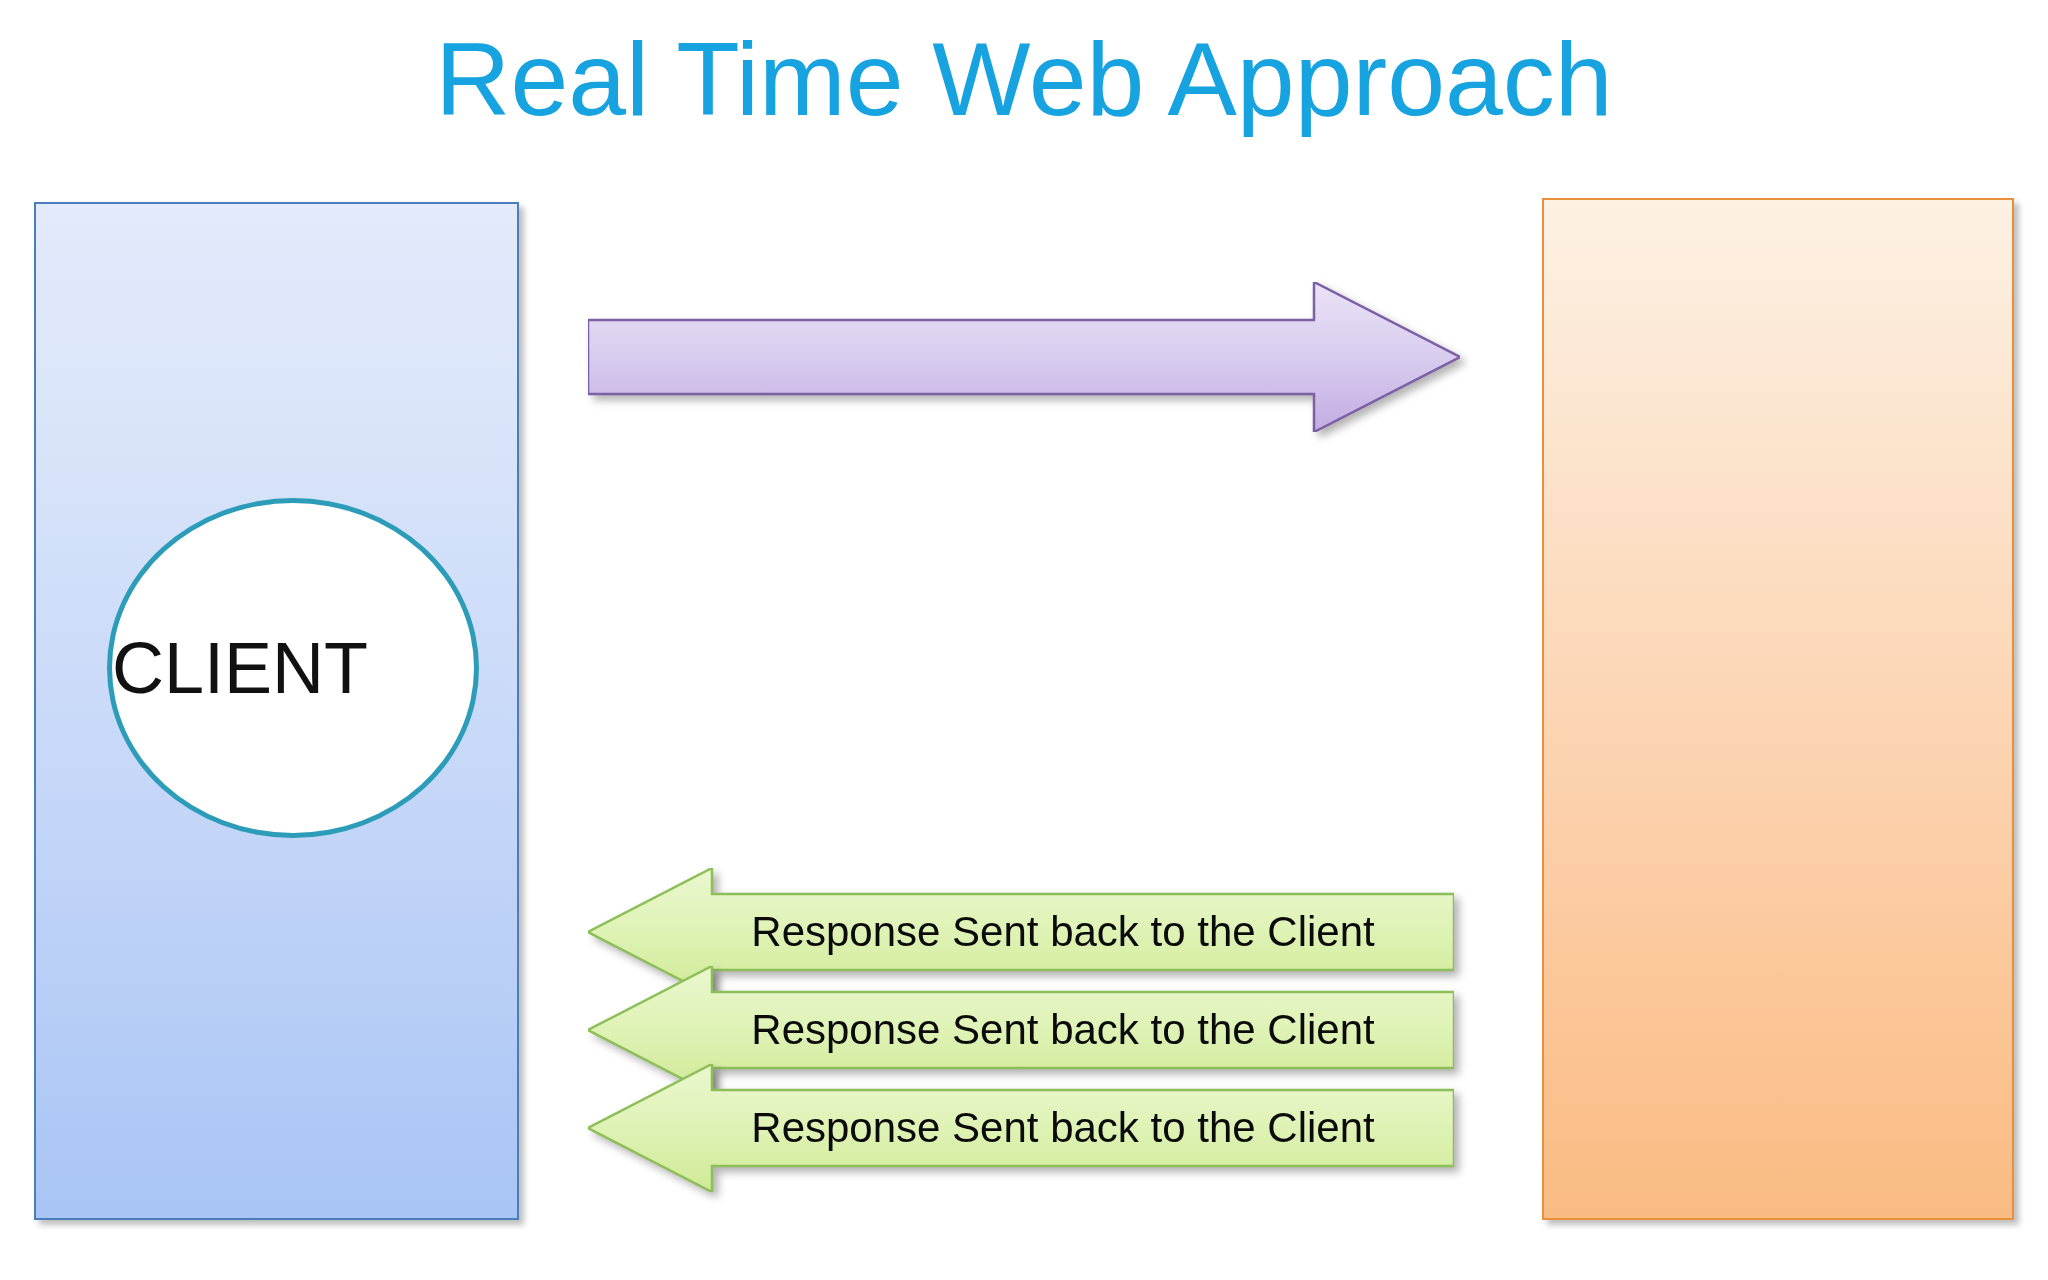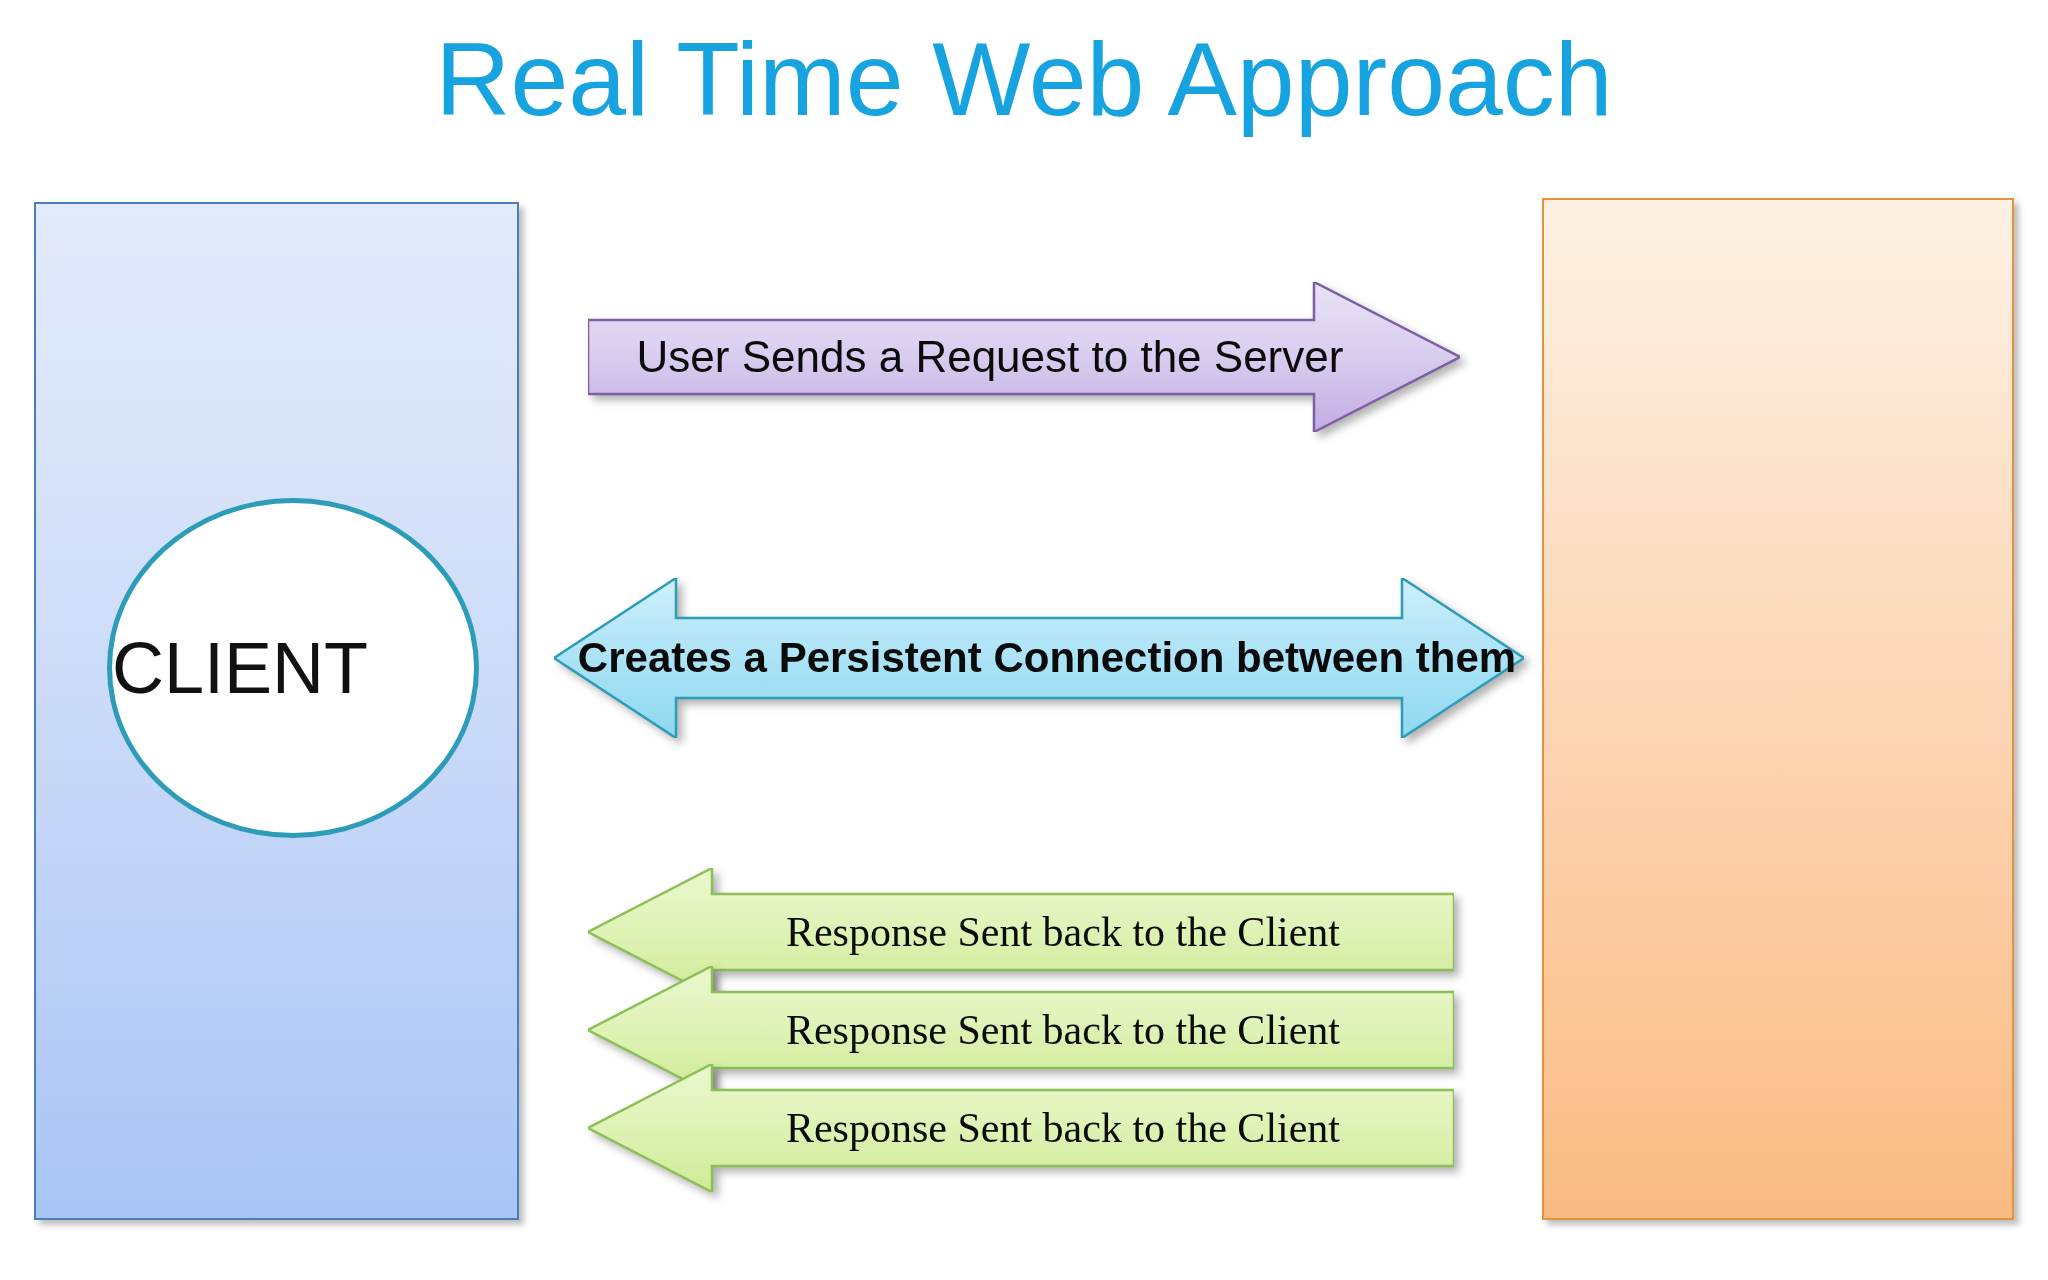--- a/index.html
+++ b/index.html
@@ -132,21 +132,20 @@
     transform: translateX(8px);
   }
 
   
   .arrow-response {
     left: 588px;
     width: 866px;
     height: 128px;
     font-size: 42px;
     font-weight: 400;
-    font-family: Liberation Serif, serif;
   }
   .arrow-response .arrow-label {
     transform: translateX(42px);
   }
   #arrow-response-1 { top: 868px; }
   #arrow-response-2 { top: 966px; }
   #arrow-response-3 { top: 1064px; }
 </style>
 </head>
 <body>
@@ -168,36 +167,22 @@
     <svg class="arrow-svg" width="872" height="150" viewBox="0 0 872 150">
       <defs>
         <linearGradient id="gradPurple" x1="0" y1="0" x2="0" y2="1">
           <stop offset="0%" stop-color="#EAE2F6"></stop>
           <stop offset="45%" stop-color="#DACFF0"></stop>
           <stop offset="100%" stop-color="#C2ADE2"></stop>
         </linearGradient>
       </defs>
       <polygon points="0,38 726,38 726,0 872,75 726,150 726,112 0,112" fill="url(#gradPurple)" stroke="#7C5FA5" stroke-width="2.5"></polygon>
     </svg>
-    <span class="arrow-label">User Sends a Request to the Server</span>
-  </div>
-
-  <div class="arrow" id="arrow-persistent">
-    <svg class="arrow-svg" width="970" height="160" viewBox="0 0 970 160">
-      <defs>
-        <linearGradient id="gradCyan" x1="0" y1="0" x2="0" y2="1">
-          <stop offset="0%" stop-color="#CFEFFA"></stop>
-          <stop offset="40%" stop-color="#B2E5F7"></stop>
-          <stop offset="100%" stop-color="#8ED8F0"></stop>
-        </linearGradient>
-      </defs>
-      <polygon points="0,80 122,0 122,40 848,40 848,0 970,80 848,160 848,120 122,120 122,160" fill="url(#gradCyan)" stroke="#2D9CB8" stroke-width="2.5"></polygon>
-    </svg>
-    <span class="arrow-label">Creates a Persistent Connection between them</span>
-  </div>
+  </div>
+
 
   <div class="arrow arrow-response" id="arrow-response-1">
     <svg class="arrow-svg" width="866" height="128" viewBox="0 0 866 128">
       <defs>
         <linearGradient id="gradGreen1" x1="0" y1="0" x2="0" y2="1">
           <stop offset="0%" stop-color="#EAF7CE"></stop>
           <stop offset="45%" stop-color="#E0F3B8"></stop>
           <stop offset="100%" stop-color="#CFEA96"></stop>
         </linearGradient>
       </defs>

